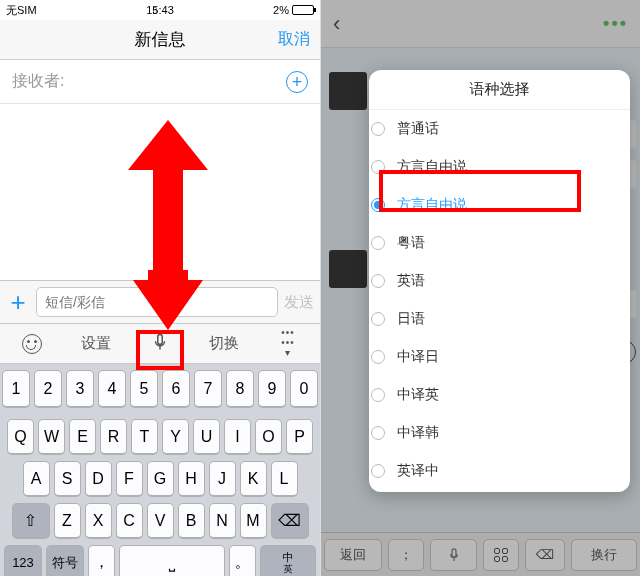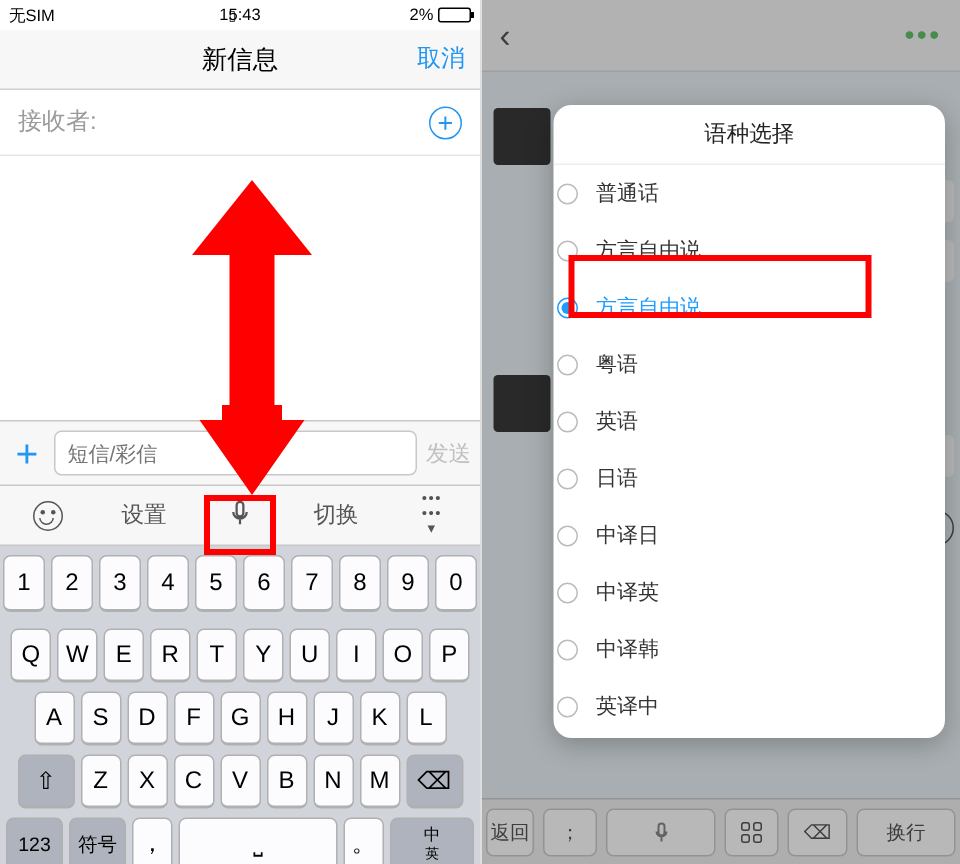--- a/index.html
+++ b/index.html
@@ -63,21 +63,21 @@
   .chat-header { height:48px; background:#f7f7f7; border-bottom:1px solid #ddd; display:flex; align-items:center; justify-content:space-between; padding:0 12px; }
   .back-chev { font-size:22px; color:#555; }
   .dots { font-size:18px; color:#63c26b; letter-spacing:2px; font-weight:bold;}
   .avatar { width:38px; height:38px; background:#3a3a3a; border-radius:3px; position:absolute; }
   .avatar.a1 { left:8px; top:72px; }
   .avatar.a2 { left:8px; top:250px; }
   .bubble-corner { position:absolute; width:28px; height:28px; background:#fff; border-radius:4px; }
   .toggler { position:absolute; right:4px; top:340px; width:24px; height:24px; border:1.5px solid #555; border-radius:50%; display:flex; align-items:center; justify-content:center; font-size:14px; color:#555;}
   .right-inputbar { position:absolute; bottom:0; left:0; right:0; height:44px; background:#f2f2f2; border-top:1px solid #ccc; display:flex; align-items:center; }
   .right-inputbar .seg { flex:0 0 auto; height:32px; margin:0 3px; background:#fff; border:1px solid #ccc; border-radius:5px; display:flex; align-items:center; justify-content:center; font-size:13px; color:#555;}
-  .seg.ret { width:32px;} .seg.semi{width:36px;} .seg.grid{width:36px;} .seg.mic{flex:1;} .seg.del{width:40px;} .seg.go{width:66px;}
+  .seg.ret { width:58px;} .seg.semi{width:36px;} .seg.grid{width:36px;} .seg.mic{flex:1;} .seg.del{width:40px;} .seg.go{width:66px;}
   .grid4 { display:grid; grid-template-columns:1fr 1fr; gap:2px; width:14px; height:14px;}
   .grid4 span{border:1px solid #555; border-radius:2px;}
   .env-icon { width:16px; height:12px; border:1.5px solid #555; border-radius:2px; position:absolute; right:10px; top:382px;}
   .env-icon::after{content:"✓"; position:absolute; font-size:10px; left:2px; top:-2px; color:#555;}
 
   .dim-overlay { position:absolute; inset:0; background:rgba(0,0,0,0.28); }
   .popup { position:absolute; left:48px; right:10px; top:70px; bottom:84px; background:#fff; border-radius:12px; box-shadow:0 4px 18px rgba(0,0,0,0.25); overflow:hidden; display:flex; flex-direction:column;}
   .popup-title { text-align:center; font-size:15px; padding:10px 16px; color:#222; }
   .lang-list { flex:1; overflow:auto; border-top:1px solid #eee;}
   .lang-item { height:38px; display:flex; align-items:center; padding:0 2px; font-size:14px; color:#333; }

